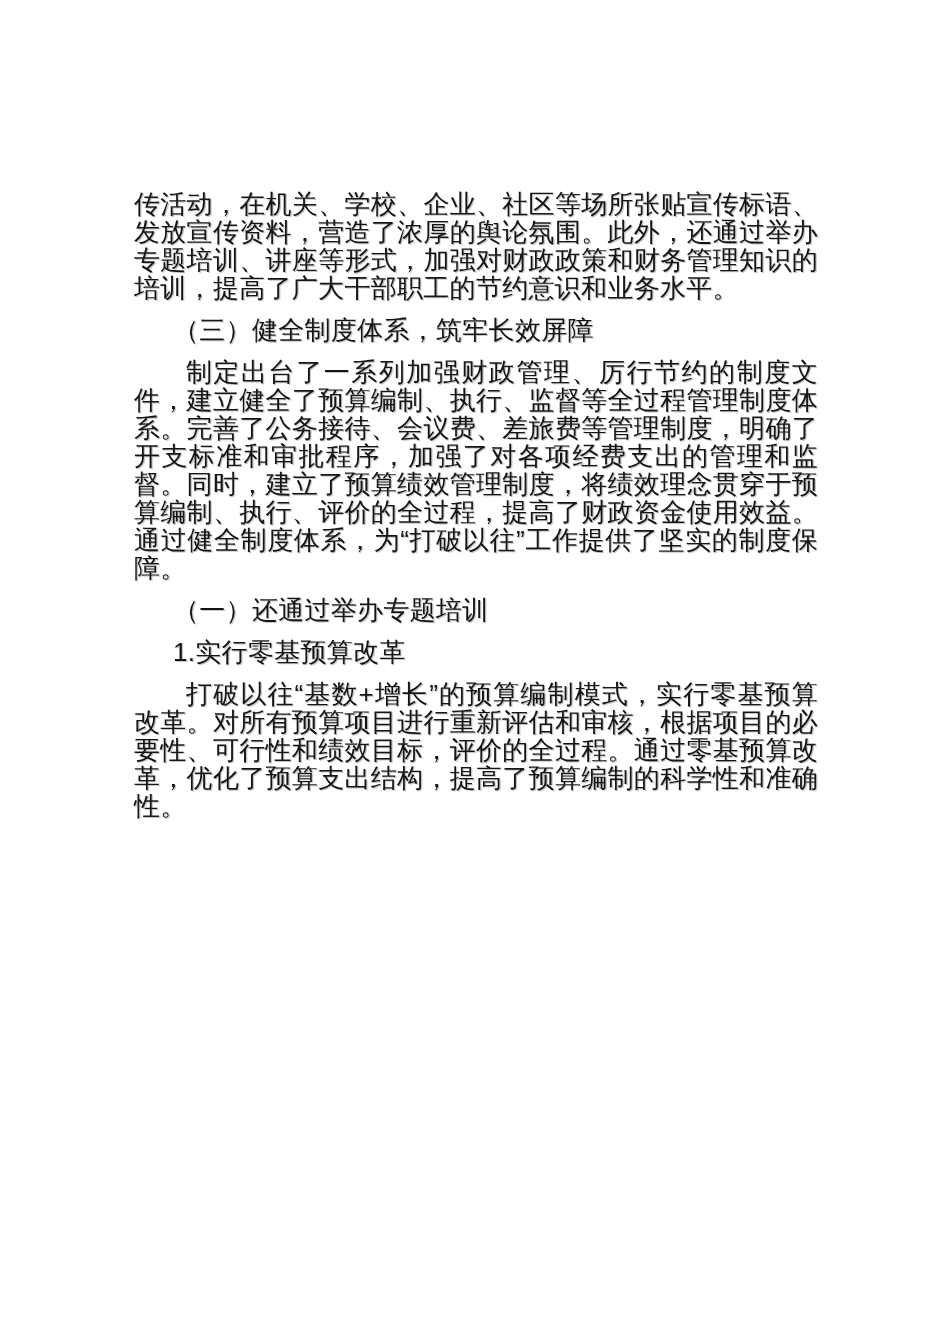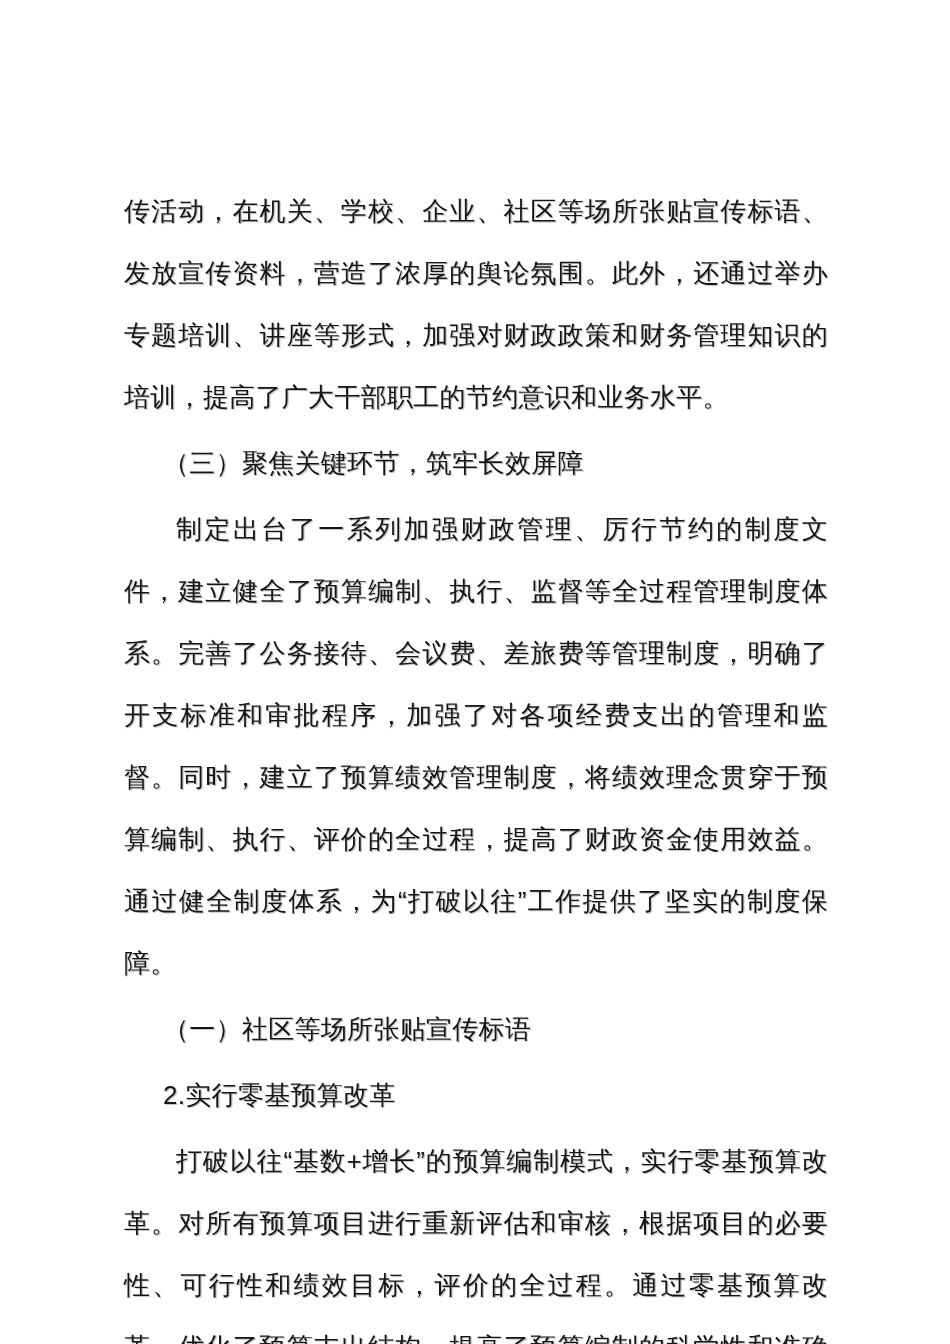--- a/index.html
+++ b/index.html
@@ -15,23 +15,23 @@
   }
   .page {
     box-sizing: border-box;
     width: 950px;
     height: 1344px;
     padding: 176px 118px 0 120px;
     background: #ffffff;
     color: #151515;
   }
   .page p {
-    margin: 4px;
+    margin: 14px;
     font-size: 26px;
-    line-height: 62px;
+    line-height: 28px;
     text-align: justify;
     letter-spacing: 0.3px;
     color: #151515;
     text-shadow: 1.2px 1.2px 0 rgba(130, 130, 130, 0.45);
   }
   .indent {
     text-indent: 2em;
   }
   .indent-sm {
     text-indent: 1.5em;
@@ -39,18 +39,18 @@
   .h-main {
     font-weight: bold;
     font-size: 28px;
   }
 </style>
 </head>
 <body>
 
 <div class="page">
   <p class="body">传活动，在机关、学校、企业、社区等场所张贴宣传标语、发放宣传资料，营造了浓厚的舆论氛围。此外，还通过举办专题培训、讲座等形式，加强对财政政策和财务管理知识的培训，提高了广大干部职工的节约意识和业务水平。</p>
-  <p class="indent-sm">（三）聚焦关键环节，筑牢长效屏障</p>
+  <p class="indent-sm">（三）健全制度体系，筑牢长效屏障</p>
   <p class="indent">制定出台了一系列加强财政管理、厉行节约的制度文件，建立健全了预算编制、执行、监督等全过程管理制度体系。完善了公务接待、会议费、差旅费等管理制度，明确了开支标准和审批程序，加强了对各项经费支出的管理和监督。同时，建立了预算绩效管理制度，将绩效理念贯穿于预算编制、执行、评价的全过程，提高了财政资金使用效益。通过健全制度体系，为“打破以往”工作提供了坚实的制度保障。</p>
-  <p class="indent-sm">（一）社区等场所张贴宣传标语</p>
-  <p class="indent-sm">2.实行零基预算改革</p>
+  <p class="indent-sm">（一）还通过举办专题培训</p>
+  <p class="indent-sm">1.实行零基预算改革</p>
   <p class="indent">打破以往“基数+增长”的预算编制模式，实行零基预算改革。对所有预算项目进行重新评估和审核，根据项目的必要性、可行性和绩效目标，评价的全过程。通过零基预算改革，优化了预算支出结构，提高了预算编制的科学性和准确性。</p>
 </div>
 
 </body></html>

